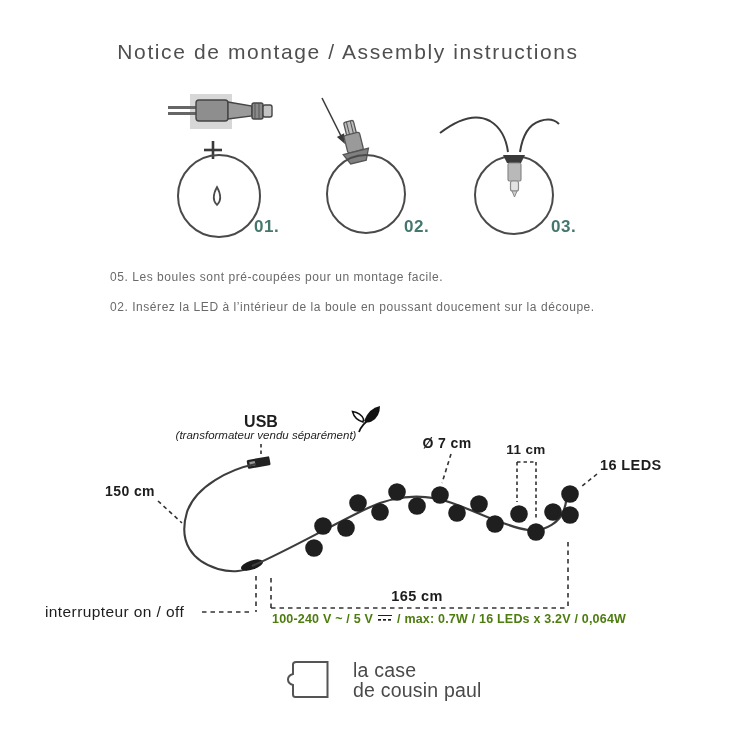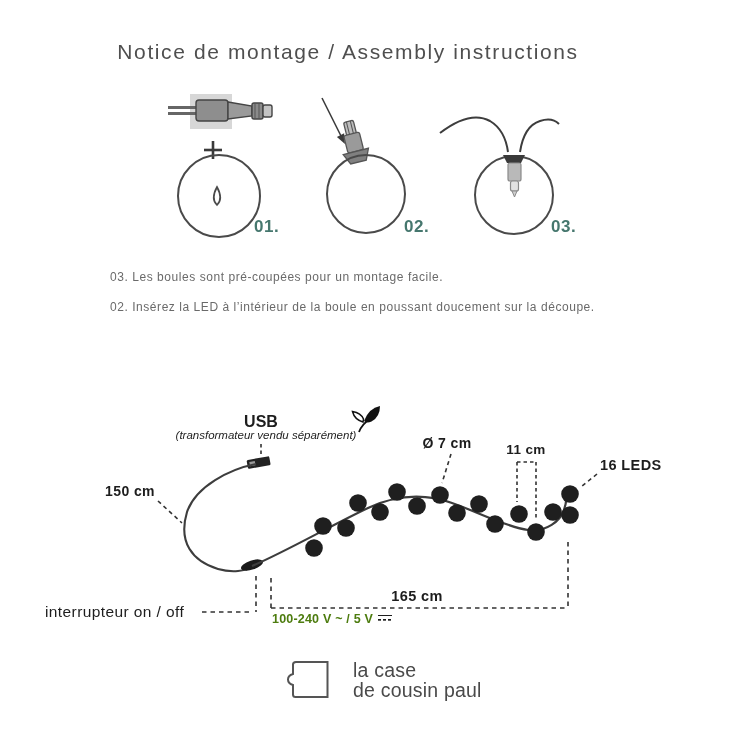--- a/index.html
+++ b/index.html
@@ -85,21 +85,21 @@
       <polygon points="363,69 385,69 381,77 367,77" fill="#3a3a3a"></polygon>
       <rect x="368" y="77" width="13" height="18" rx="2" fill="#b9b9b9" stroke="#8a8a8a" stroke-width="1.2"></rect>
       <rect x="370.5" y="95" width="8" height="10" rx="2" fill="#e2e2e2" stroke="#8a8a8a" stroke-width="1.2"></rect>
       <polygon points="372,105 377,105 374.5,111" fill="#cfcfcf" stroke="#8a8a8a" stroke-width="1"></polygon>
     </g>
     <text x="411" y="146" font-size="17" font-weight="bold" fill="#46776e" letter-spacing="0.5">03.</text>
   </g>
 </svg>
 
 <div class="instructions">
-  <p>03. Les boules sont pré-coupées pour un montage facile.</p>
+  <p>05. Les boules sont pré-coupées pour un montage facile.</p>
   <p>02. Insérez la LED à l’intérieur de la boule en poussant doucement sur la découpe.</p>
 </div>
 
 <svg class="diagram-svg" width="750" height="260" viewBox="0 0 750 260">
 
   <text x="261" y="37" text-anchor="middle" font-size="16" font-weight="bold" fill="#1d1d1d">USB</text>
   <text x="266" y="49" text-anchor="middle" font-size="11.5" font-style="italic" fill="#1d1d1d">(transformateur vendu séparément)</text>
 
   <g transform="translate(350,16)">
     <path d="M9,26 Q12,18 20,13" fill="none" stroke="#111" stroke-width="1.8"></path>
@@ -163,20 +163,21 @@
     <line x1="202" y1="222" x2="252" y2="222"></line>
   </g>
   <text x="417" y="211" text-anchor="middle" font-size="14.5" font-weight="bold" fill="#1d1d1d" letter-spacing="0.4">165 cm</text>
 
   <text x="45" y="227" font-size="15.5" fill="#1d1d1d" letter-spacing="0.4">interrupteur on / off</text>
 </svg>
 
 <div class="spec-line">
   <span>100-240 V ~ / 5 V</span>
   <span class="dc-symbol"></span>
+  <span>/ max: 0.7W / 16 LEDs x 3.2V / 0,064W</span>
 </div>
 
 <div class="logo">
   <svg width="44" height="44" viewBox="0 0 44 44">
     <path d="M41.5,4 L10,4 Q7,4 7,6.5 L7,16 Q2,17.5 2,21.5 Q2,25.5 7,27 L7,36.5 Q7,39 9.5,39 L41.5,39 L41.5,4 Z" fill="none" stroke="#555" stroke-width="2"></path>
   </svg>
   <div class="logo-text">
     <div>la case</div>
     <div>de cousin paul</div>
   </div>

